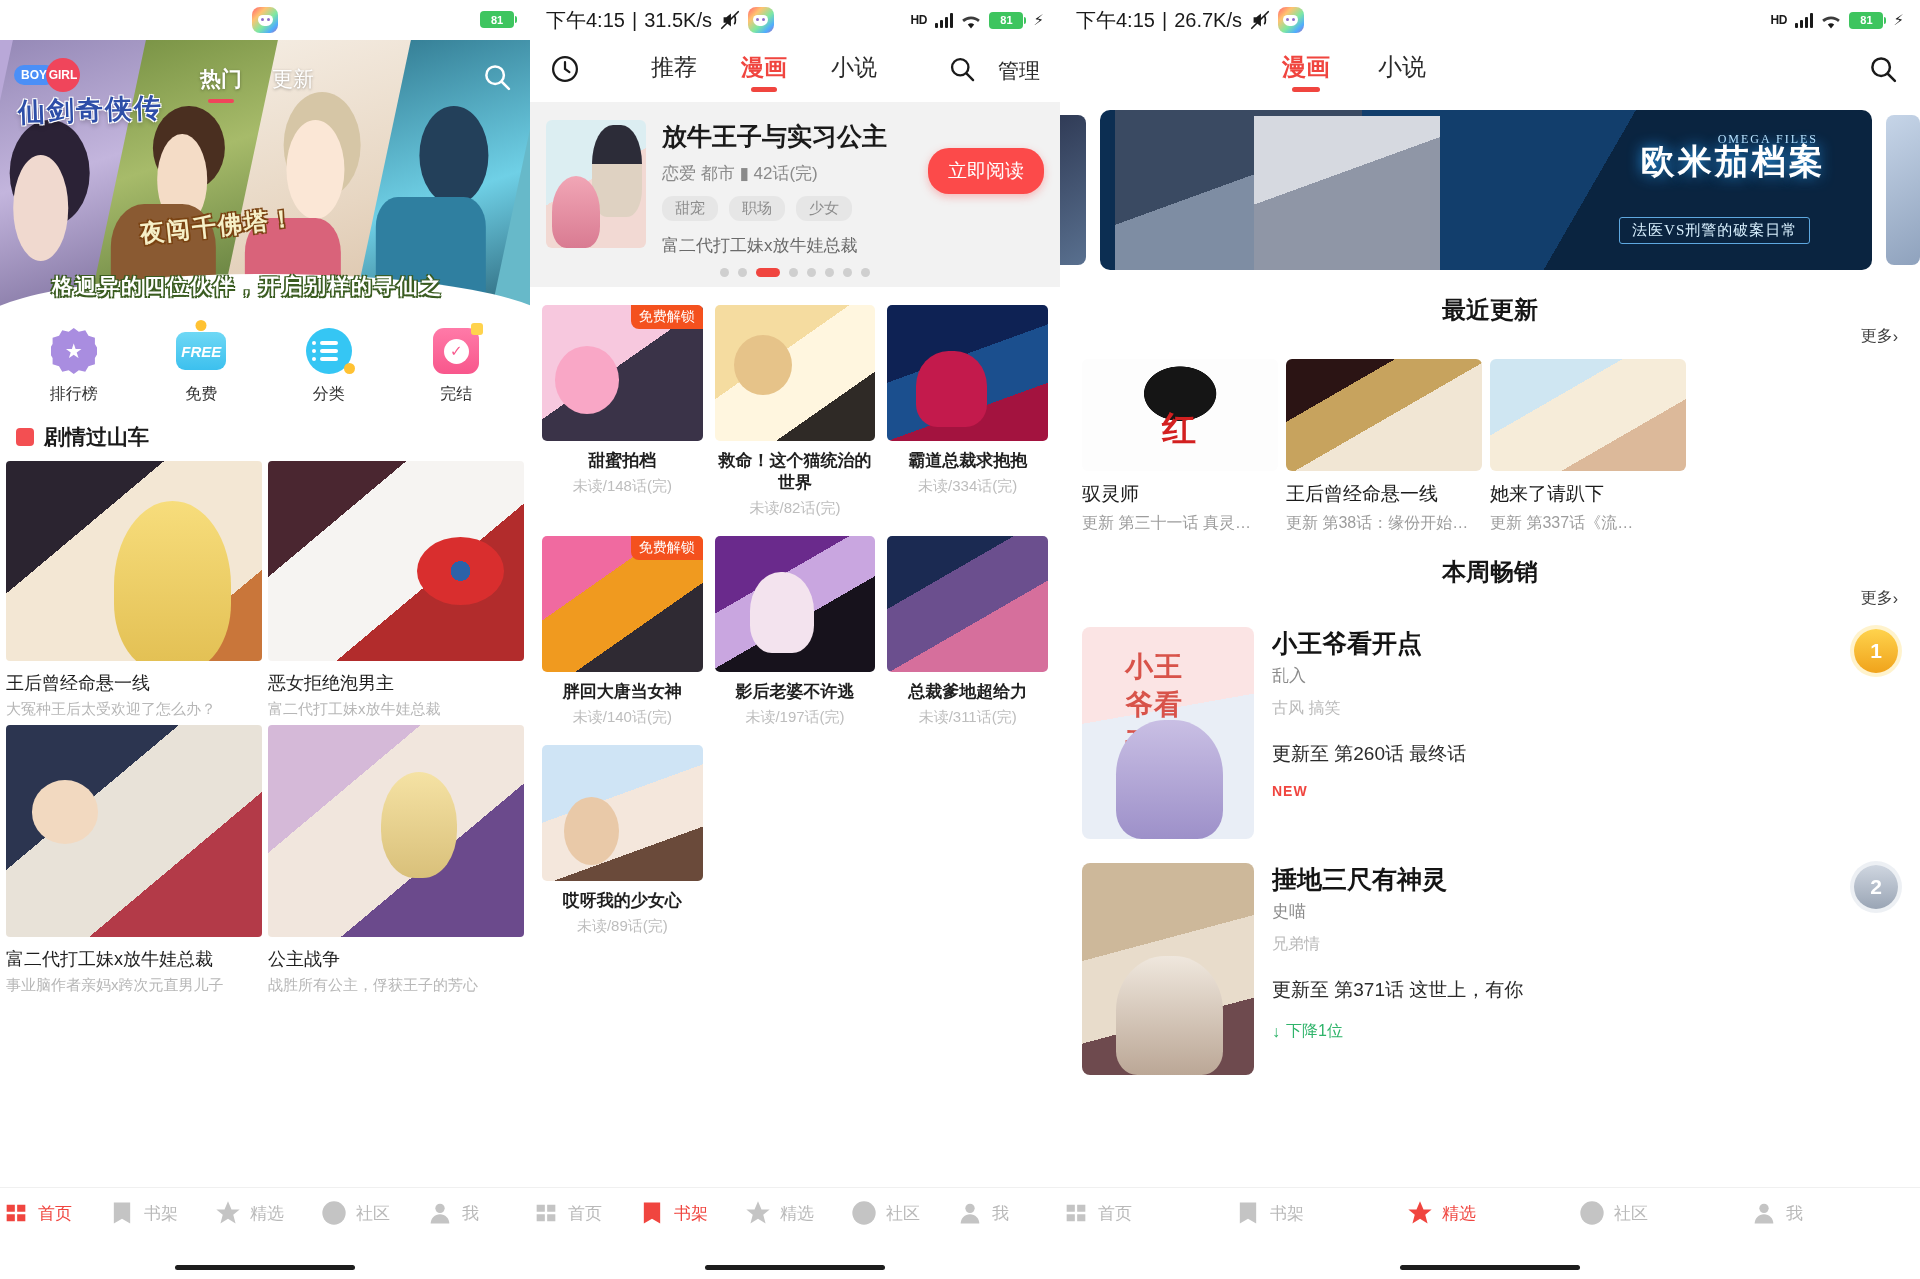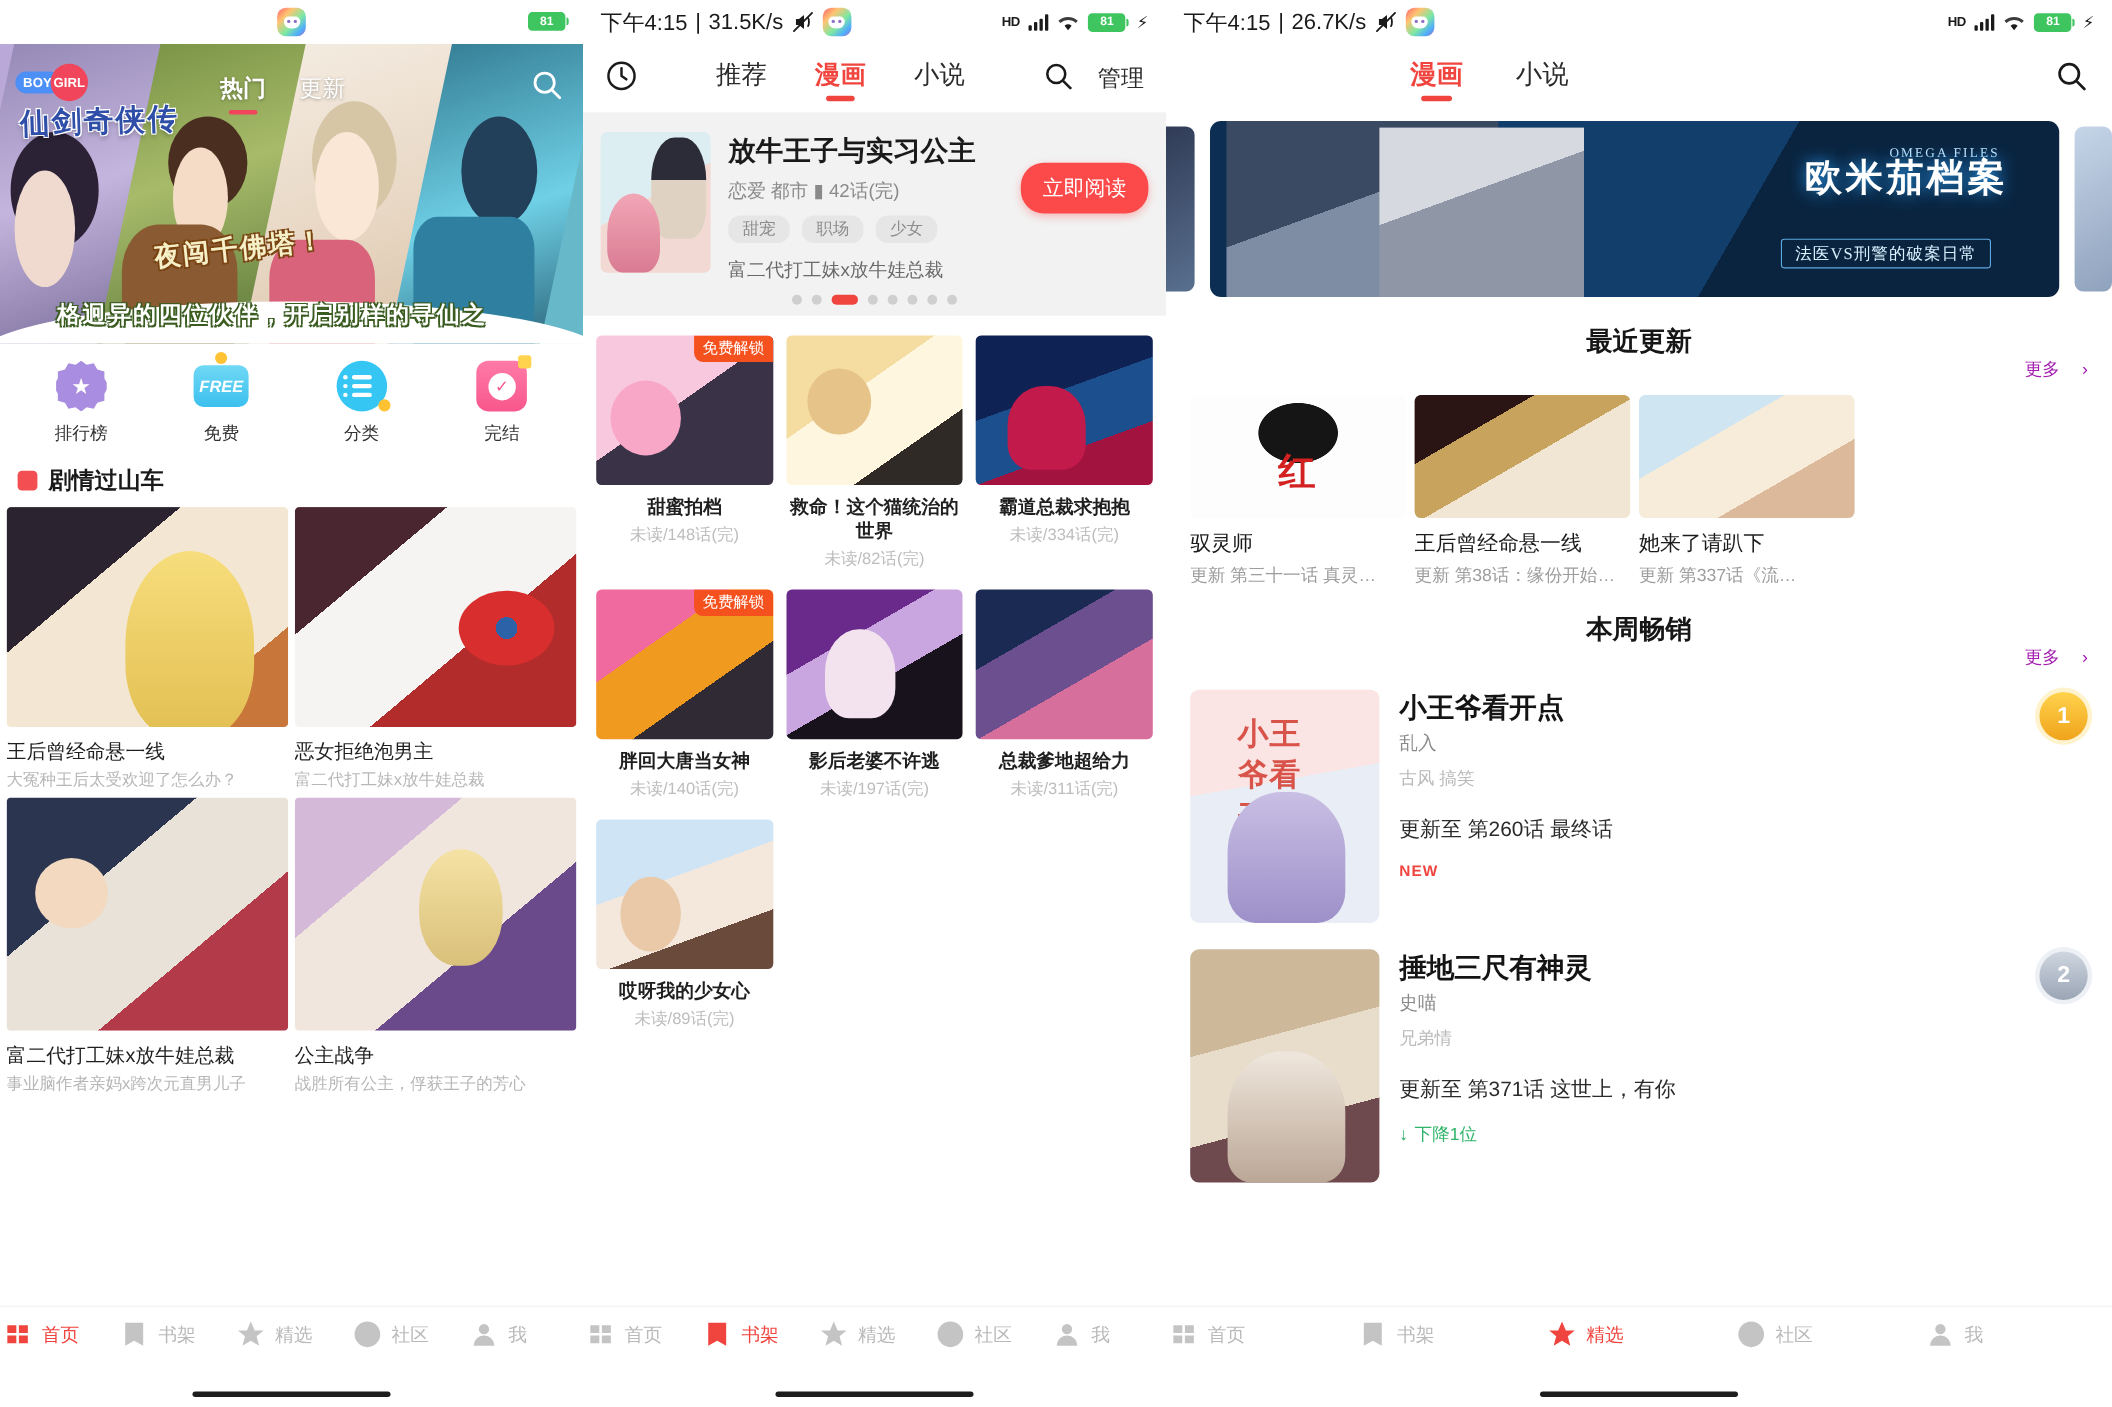--- a/index.html
+++ b/index.html
@@ -172,21 +172,21 @@
   .p3-slide{flex:1;height:160px;border-radius:10px;position:relative;overflow:hidden;
     background:linear-gradient(120deg,#0c2e52 0 30%,#123e6c 30% 62%,#0a2440 62% 100%);font-family:Liberation Serif, serif;}
   .sl-people{position:absolute;left:2%;top:0;width:32%;height:100%;background:linear-gradient(160deg,#3a4a62 0 46%,#7e8da3 46% 100%);}
   .sl-people2{position:absolute;left:20%;top:4%;width:24%;height:96%;background:linear-gradient(160deg,#d6d9e0 0 40%,#8f96a6 40% 100%);}
   .sl-title{position:absolute;right:6%;top:18%;color:#fff;font-size:34px;font-weight:800;letter-spacing:3px;text-shadow:0 0 14px #2a9df4,0 3px 6px rgba(0,0,0,.5);}
   .sl-en{position:absolute;right:7%;top:14%;color:#bfe6ff;font-size:12px;letter-spacing:2px;}
   .sl-sub{position:absolute;right:8%;bottom:16%;color:#d9f1ff;font-size:15px;border:1px solid #5ea8e0;padding:3px 12px;border-radius:3px;letter-spacing:1px;}
 
   .p3-sechead{display:flex;align-items:center;padding:22px 22px 12px;flex-direction:column;}
   .p3-sechead h3{font-size:24px;font-weight:700;color:#161616;}
-  .p3-more{margin-left:auto;font-size:16px;color:#a21caf;display:flex;align-items:center;gap:20px;}
+  .p3-more{margin-left:auto;font-size:16px;color:#404040;display:flex;align-items:center;gap:0;}
 
   .p3-row{display:flex;gap:8px;padding:0 0 0 22px;overflow:hidden;}
   .rc{width:196px;flex:none;}
   .rc-img{width:196px;height:112px;border-radius:6px;overflow:hidden;position:relative;}
   .rc-t{font-size:19px;color:#1b1b1b;margin-top:10px;white-space:nowrap;overflow:hidden;}
   .rc-s{font-size:16px;color:#9d9d9d;margin-top:6px;white-space:nowrap;overflow:hidden;}
   .r1{background:#fdfdfd;}
   .r1:after{content:"";position:absolute;left:50%;top:6%;transform:translateX(-50%);width:56%;height:62%;background:radial-gradient(ellipse at 50% 40%,#151515 0 46%,transparent 47%);}
   .r1:before{content:"红";position:absolute;left:50%;top:46%;transform:translate(-50%,-10%);color:#d32020;font-size:34px;font-weight:800;z-index:2;letter-spacing:2px;}
   .r2{background:linear-gradient(150deg,#2b1414 0 28%,#c7a35e 28% 52%,#f1e6d4 52% 100%);}

